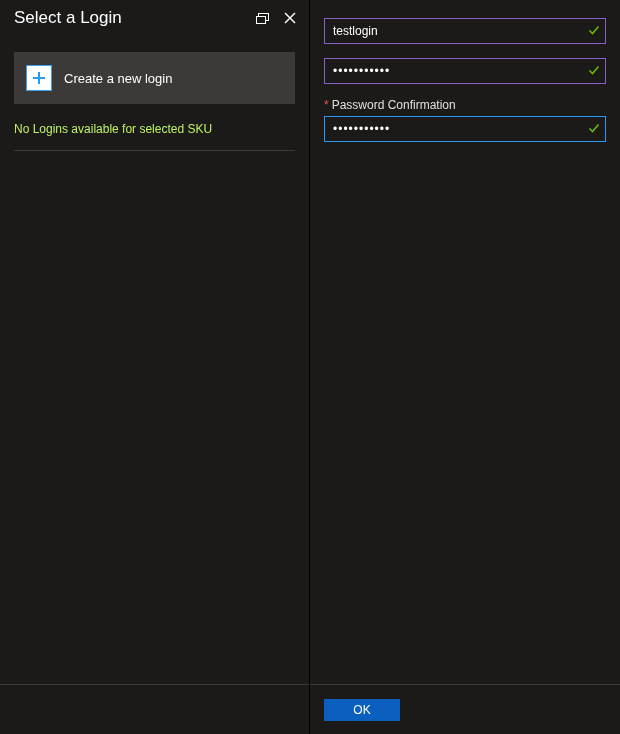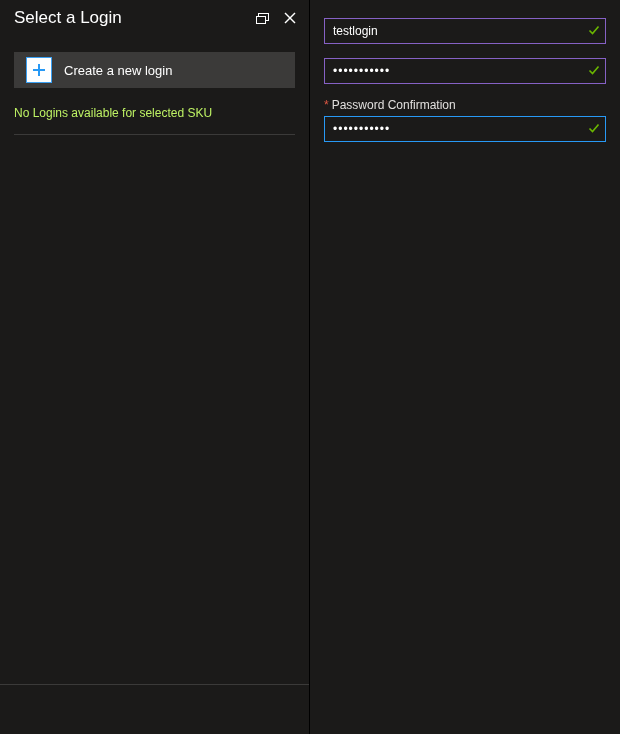--- a/index.html
+++ b/index.html
@@ -6,21 +6,21 @@
   html, body { width: 620px; height: 734px; font-family: "Segoe UI", Arial, sans-serif; background: #1b1a19; color: #fff; overflow: hidden; }
   .container { display: flex; width: 100%; height: 100%; }
   .panel { background: #1b1a19; position: relative; display: flex; flex-direction: column; }
   .panel-left { width: 310px; border-right: 1px solid #000; }
   .panel-right { flex: 1; }
   .panel-header { display: flex; align-items: center; justify-content: space-between; padding: 8px 10px 6px 14px; gap: 28px; }
   .panel-title { font-size: 17px; font-weight: 400; color: #fff; }
   .panel-controls { display: flex; gap: 10px; align-items: center; }
   .icon-btn { width: 18px; height: 18px; display: flex; align-items: center; justify-content: center; cursor: pointer; color: #fff; }
   .panel-body { padding: 18px 14px 0 14px; flex: 1; }
-  .create-btn { display: flex; align-items: center; background: #3b3a39; height: 36px; padding: 0 12px; cursor: pointer; }
+  .create-btn { display: flex; align-items: center; background: #3b3a39; height: 52px; padding: 0 12px; cursor: pointer; }
   .plus-box { width: 26px; height: 26px; border: 1px solid #3aa0f3; background: #fff; display: flex; align-items: center; justify-content: center; margin-right: 12px; }
   .plus-box svg { display: block; }
   .create-label { font-size: 13px; color: #fff; }
   .no-logins { font-size: 12px; color: #bef264; margin-top: 18px; padding-bottom: 14px; border-bottom: 1px solid #3b3a39; }
   .panel-footer { height: 50px; border-top: 1px solid #3b3a39; }
   .field-group { margin-bottom: 14px; }
   .field-label { font-size: 12px; color: #e1dfdd; margin-bottom: 4px; }
   .field-label .req { color: #e05843; margin-right: 3px; }
   .input-wrap { position: relative; }
   .text-input { width: 100%; height: 26px; background: transparent; border: 1px solid #8661c5; color: #fff; font-size: 12px; padding: 0 28px 0 8px; outline: none; font-family: inherit; }
@@ -101,15 +101,18 @@
           <span class="check-icon">
             <svg width="12" height="12" viewBox="0 0 12 12">
                 <polyline points="1.5,6.5 4.5,9.5 10.5,2.5" fill="none" stroke="#6bb700" stroke-width="1.6"></polyline>
               </svg>
           </span>
         </div>
       </div>
 
     </div>
 
+    <div class="footer-right">
+      <button class="ok-btn">OK</button>
+    </div>
   </div>
 
 </div>
 
 </body></html>

